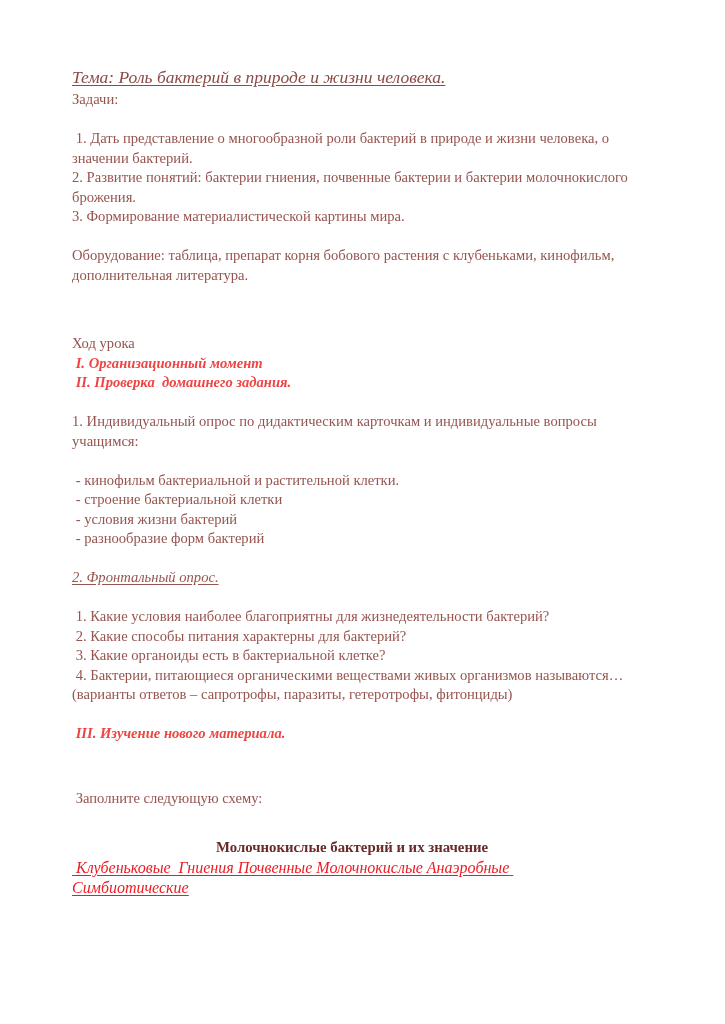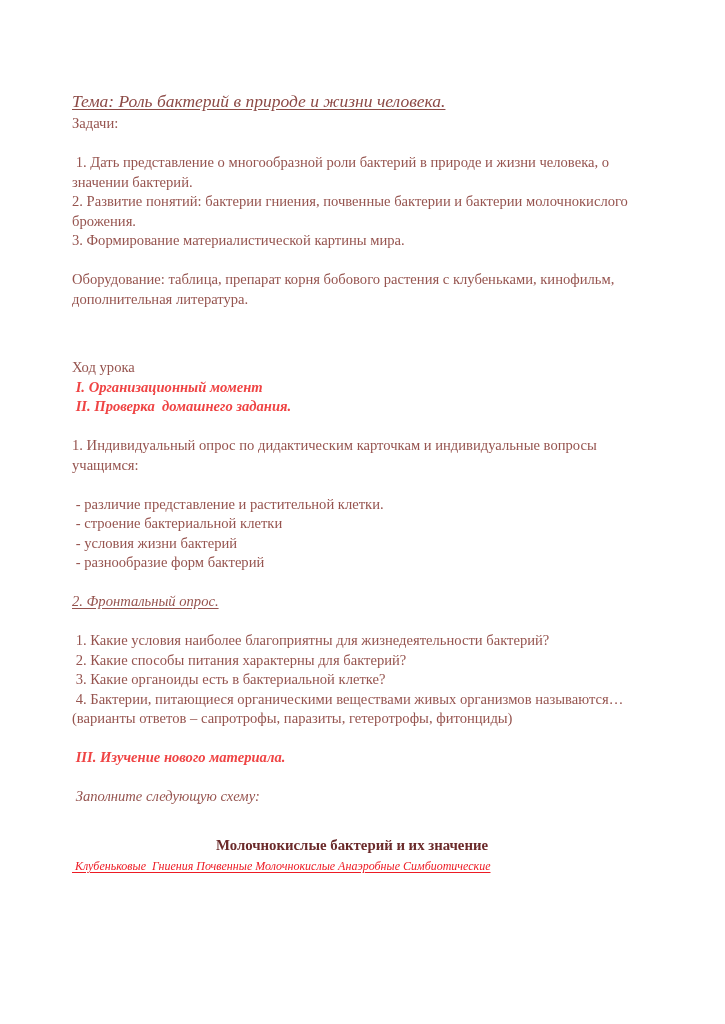--- a/index.html
+++ b/index.html
@@ -18,21 +18,21 @@
   }
 
   .page {
     position: absolute;
     left: 0;
     top: 0;
     width: 660px;
     height: 1024px;
     background: #ffffff;
     box-sizing: border-box;
-    padding: 90px 68px 0 72px;
+    padding: 66px 68px 0 72px;
   }
 
   .doc {
     width: 560px;
     color: #96544f;
     font-size: 14.6px;
     line-height: 19.5px;
   }
 
   
@@ -55,23 +55,23 @@
 
   .bi {
     font-weight: bold;
     font-style: italic;
     color: #ef4444;
     display: block;
     white-space: pre-wrap;
   }
 
   .it {
-    font-style: italic;
     display: block;
     white-space: pre-wrap;
+    margin-top: 26px;
   }
 
   .it-u {
     font-style: italic;
     text-decoration: underline;
     text-underline-offset: 2px;
     display: block;
     white-space: pre-wrap;
   }
 
@@ -86,21 +86,21 @@
     font-size: 14.8px;
     white-space: pre-wrap;
   }
 
   .red-u {
     display: block;
     color: #ed1b24;
     font-style: italic;
     text-decoration: underline;
     text-underline-offset: 2px;
-    font-size: 12px;
+    font-size: 16px;
     line-height: 20px;
     white-space: pre-wrap;
   }
 
   .scheme-block { width: 520px; }
 </style>
 </head>
 <body>
 
 <div class="page">
@@ -129,21 +129,21 @@
     <span class="p">Ход урока</span>
     <span class="bi"> I. Организационный момент</span>
     <span class="bi"> II. Проверка  домашнего задания.</span>
 
     <span class="blank"></span>
 
     <span class="p">1. Индивидуальный опрос по дидактическим карточкам и индивидуальные вопросы учащимся:</span>
 
     <span class="blank"></span>
 
-    <span class="p"> - различие представление и растительной клетки.</span>
+    <span class="p"> - кинофильм бактериальной и растительной клетки.</span>
     <span class="p"> - строение бактериальной клетки</span>
     <span class="p"> - условия жизни бактерий</span>
     <span class="p"> - разнообразие форм бактерий</span>
 
     <span class="blank"></span>
 
     <span class="it-u">2. Фронтальный опрос.</span>
 
     <span class="blank"></span>
 

